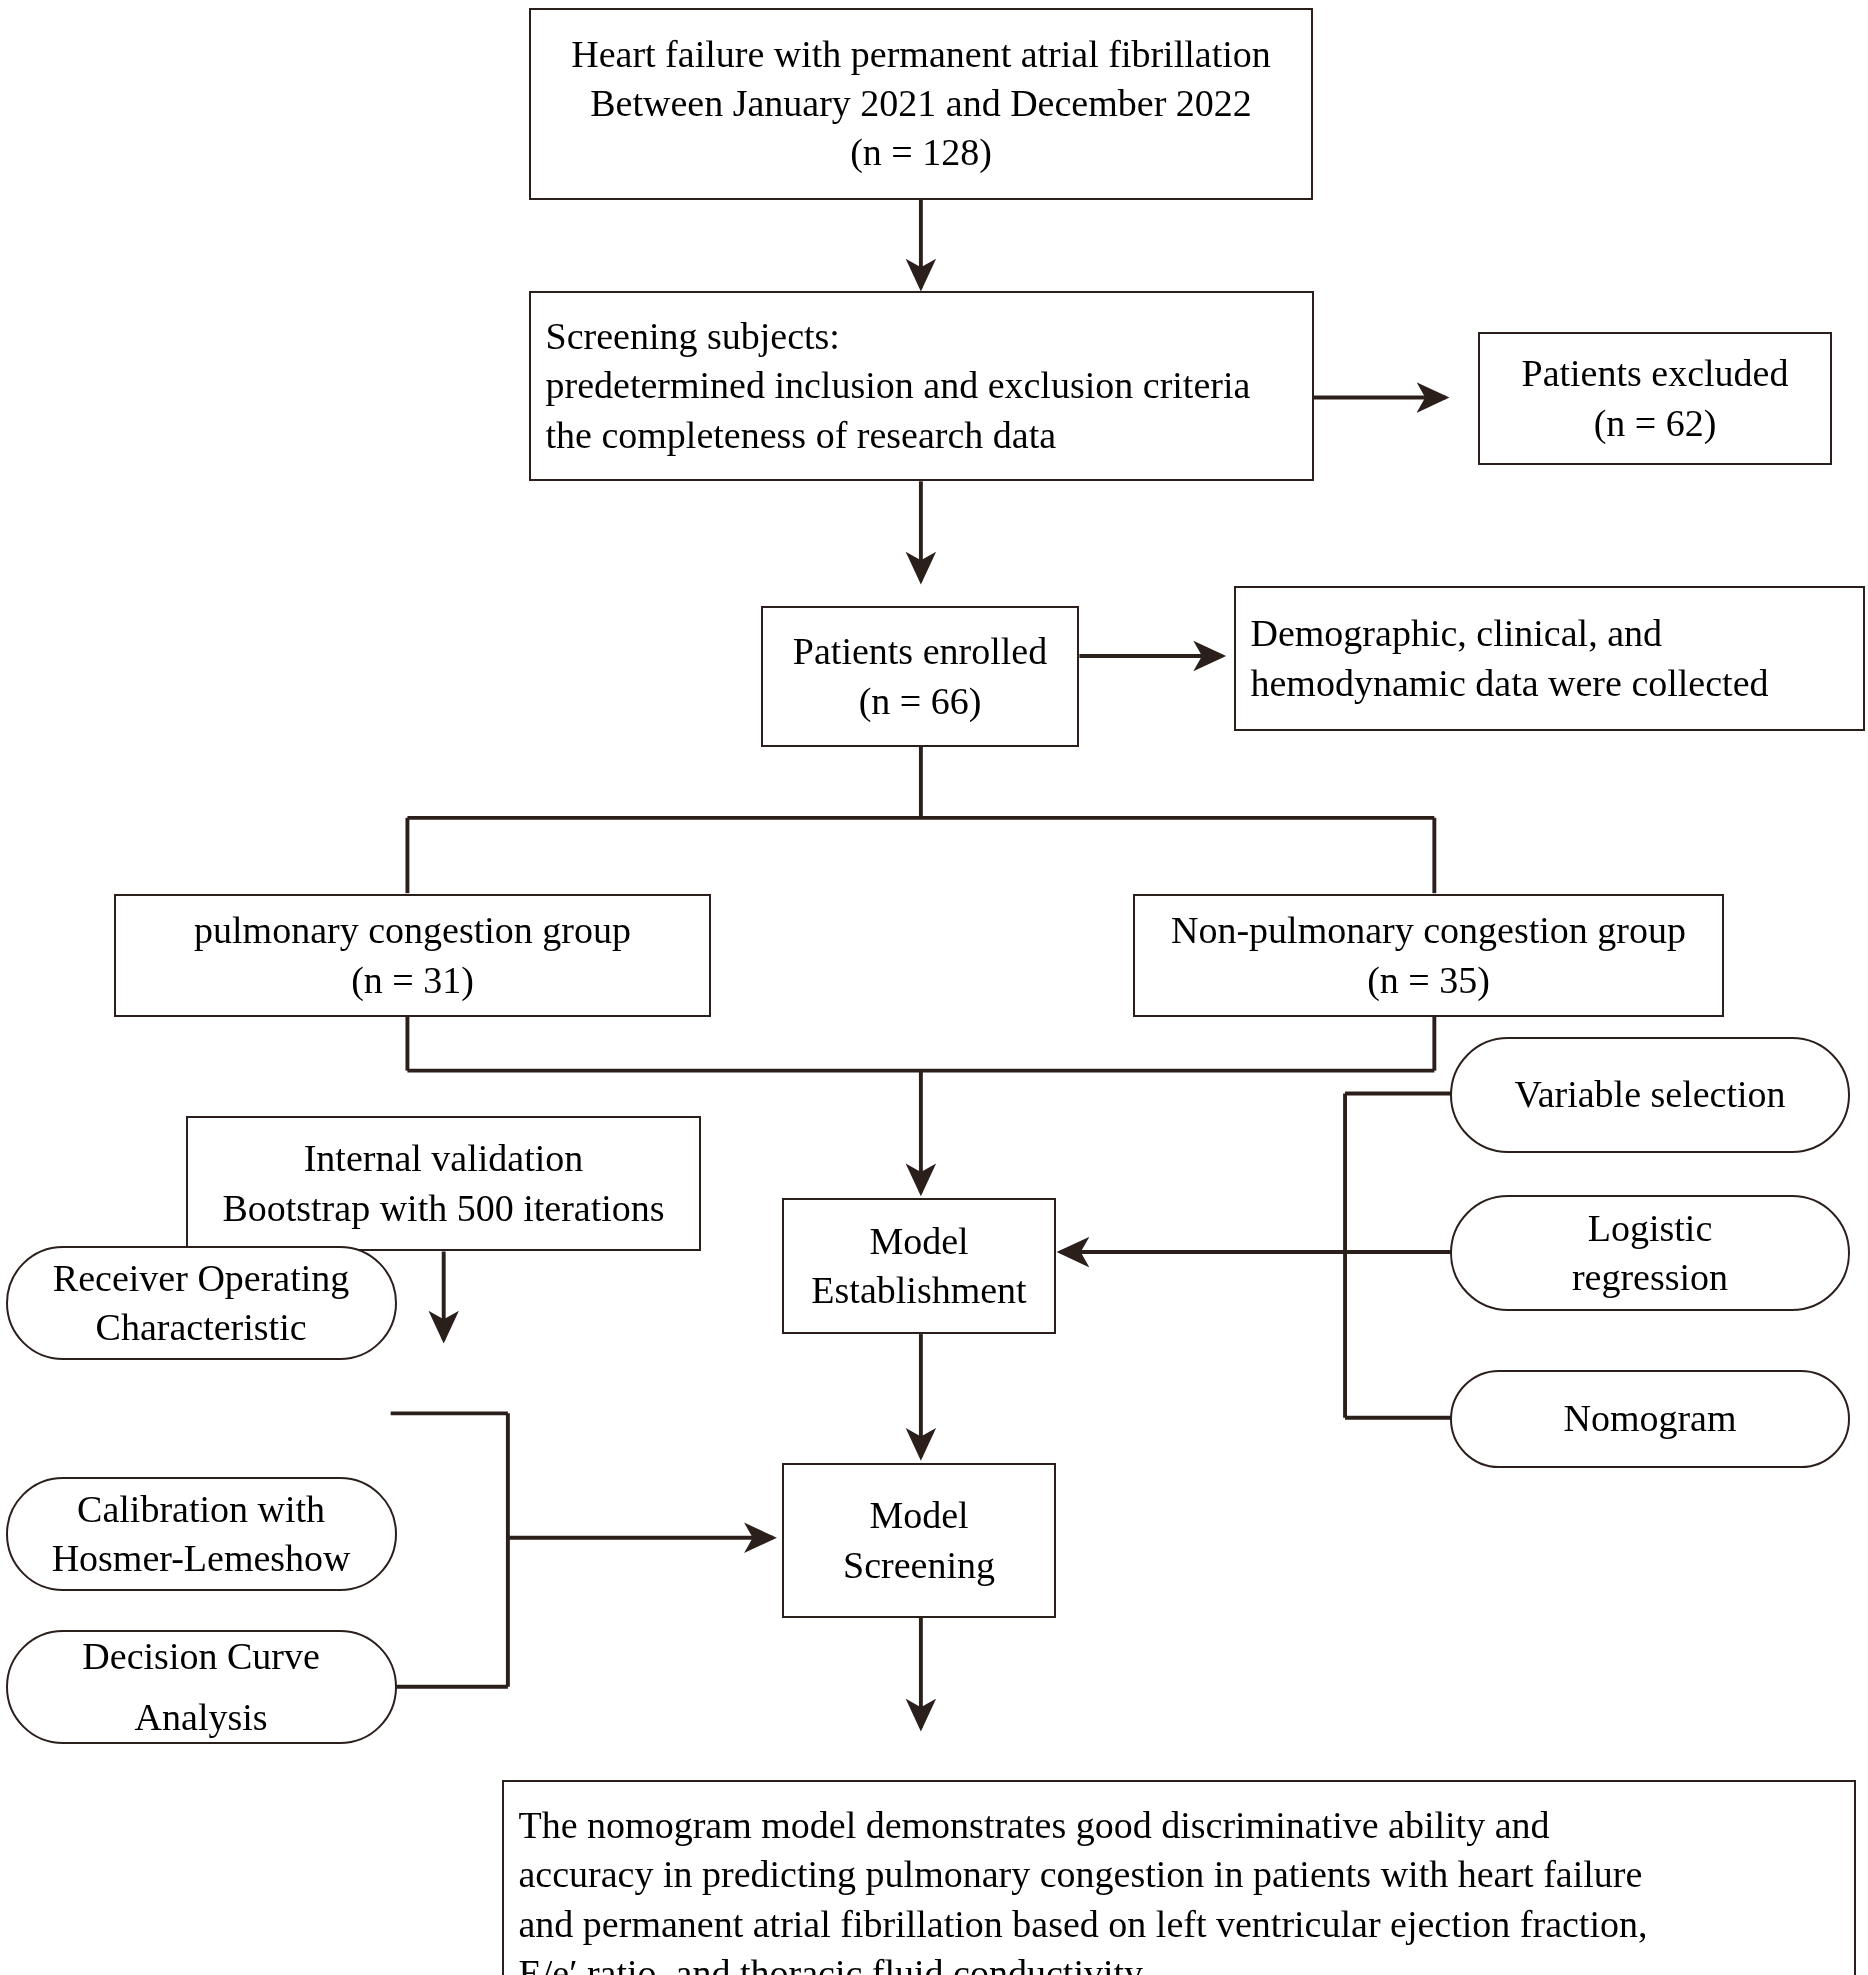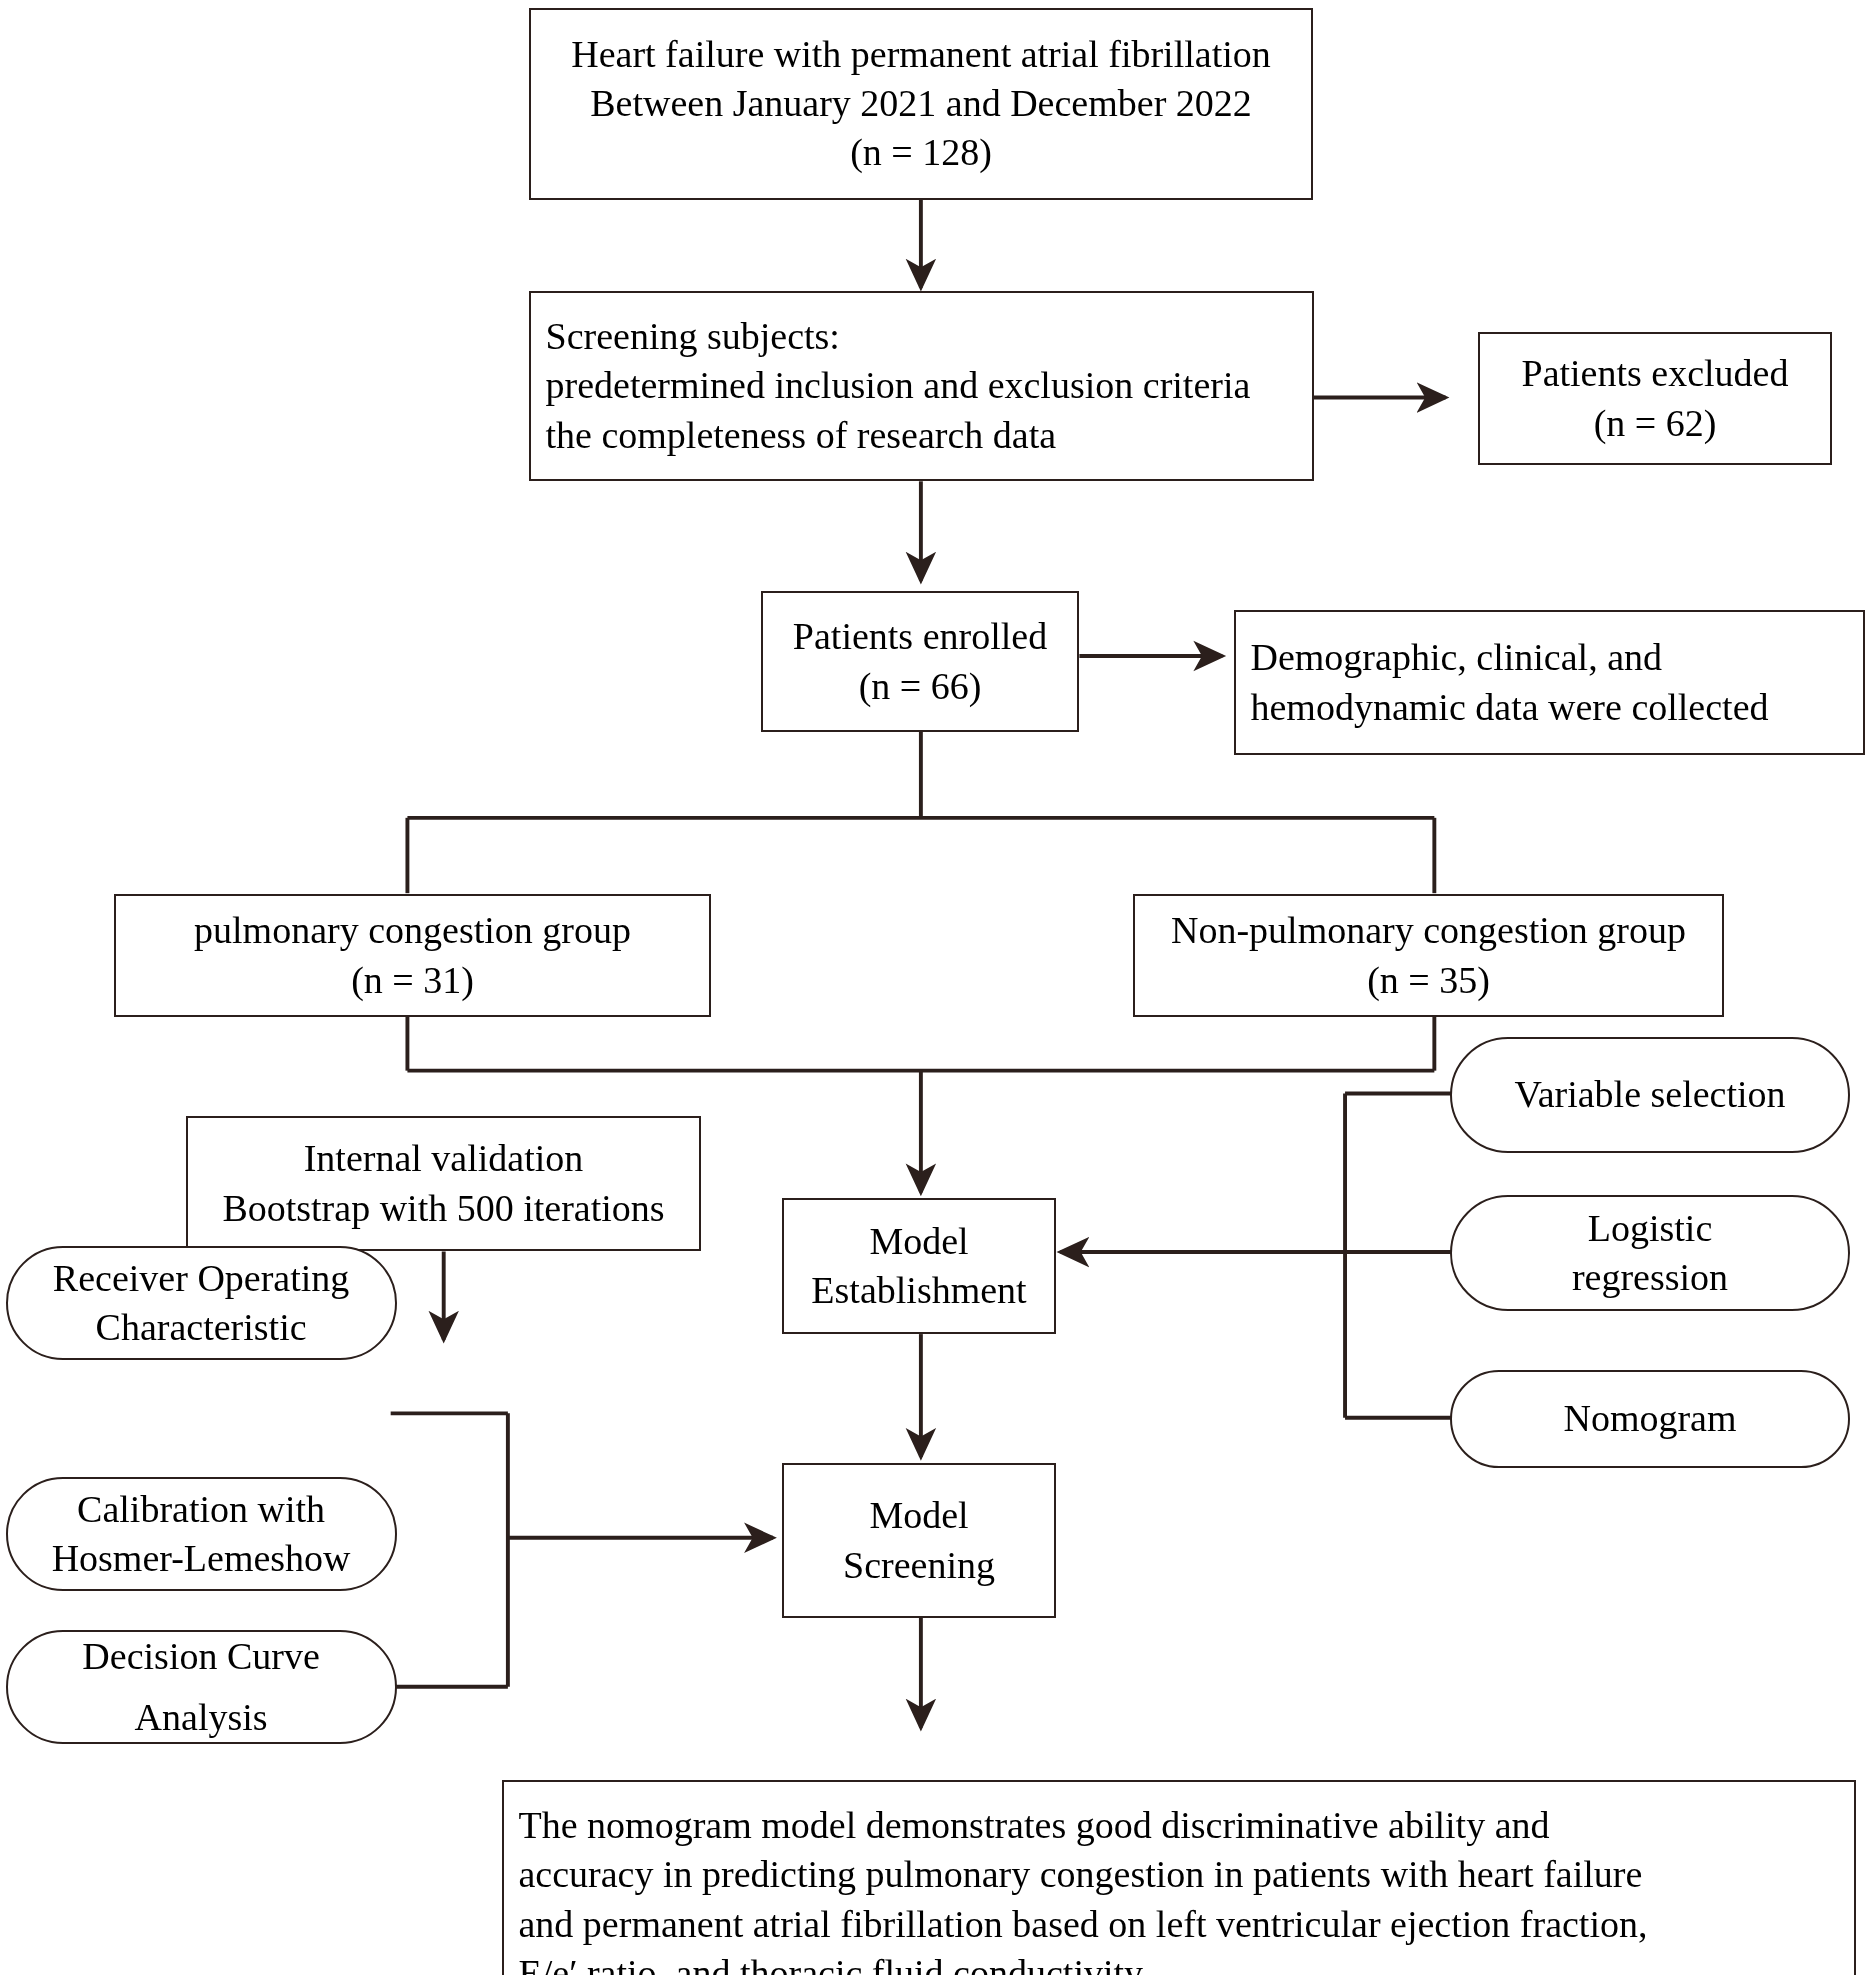--- a/index.html
+++ b/index.html
@@ -105,26 +105,26 @@
     <span class="line">Screening subjects:</span>
     <span class="line">predetermined inclusion and exclusion criteria</span>
     <span class="line">the completeness of research data</span>
   </div>
 
   <div class="node rect center fs-68" style="left:1478px; top:332px; width:354px; height:133px;">
     <span class="line">Patients excluded</span>
     <span class="line">(n = 62)</span>
   </div>
 
-  <div class="node rect center fs-68" style="left:761px; top:591px; width:318px; height:141px;">
+  <div class="node rect center fs-68" style="left:761px; top:606px; width:318px; height:141px;">
     <span class="line">Patients enrolled</span>
     <span class="line">(n = 66)</span>
   </div>
 
-  <div class="node rect left fs-68" style="left:1234px; top:586px; width:631px; height:145px;margin-top:24px;">
+  <div class="node rect left fs-68" style="left:1234px; top:586px; width:631px; height:145px;">
     <span class="line">Demographic, clinical, and</span>
     <span class="line">hemodynamic data were collected</span>
   </div>
 
   <div class="node rect center fs-68" style="left:114px; top:894px; width:597px; height:123px;">
     <span class="line">pulmonary congestion group</span>
     <span class="line">(n = 31)</span>
   </div>
 
   <div class="node rect center fs-68" style="left:1133px; top:894px; width:591px; height:123px;">

